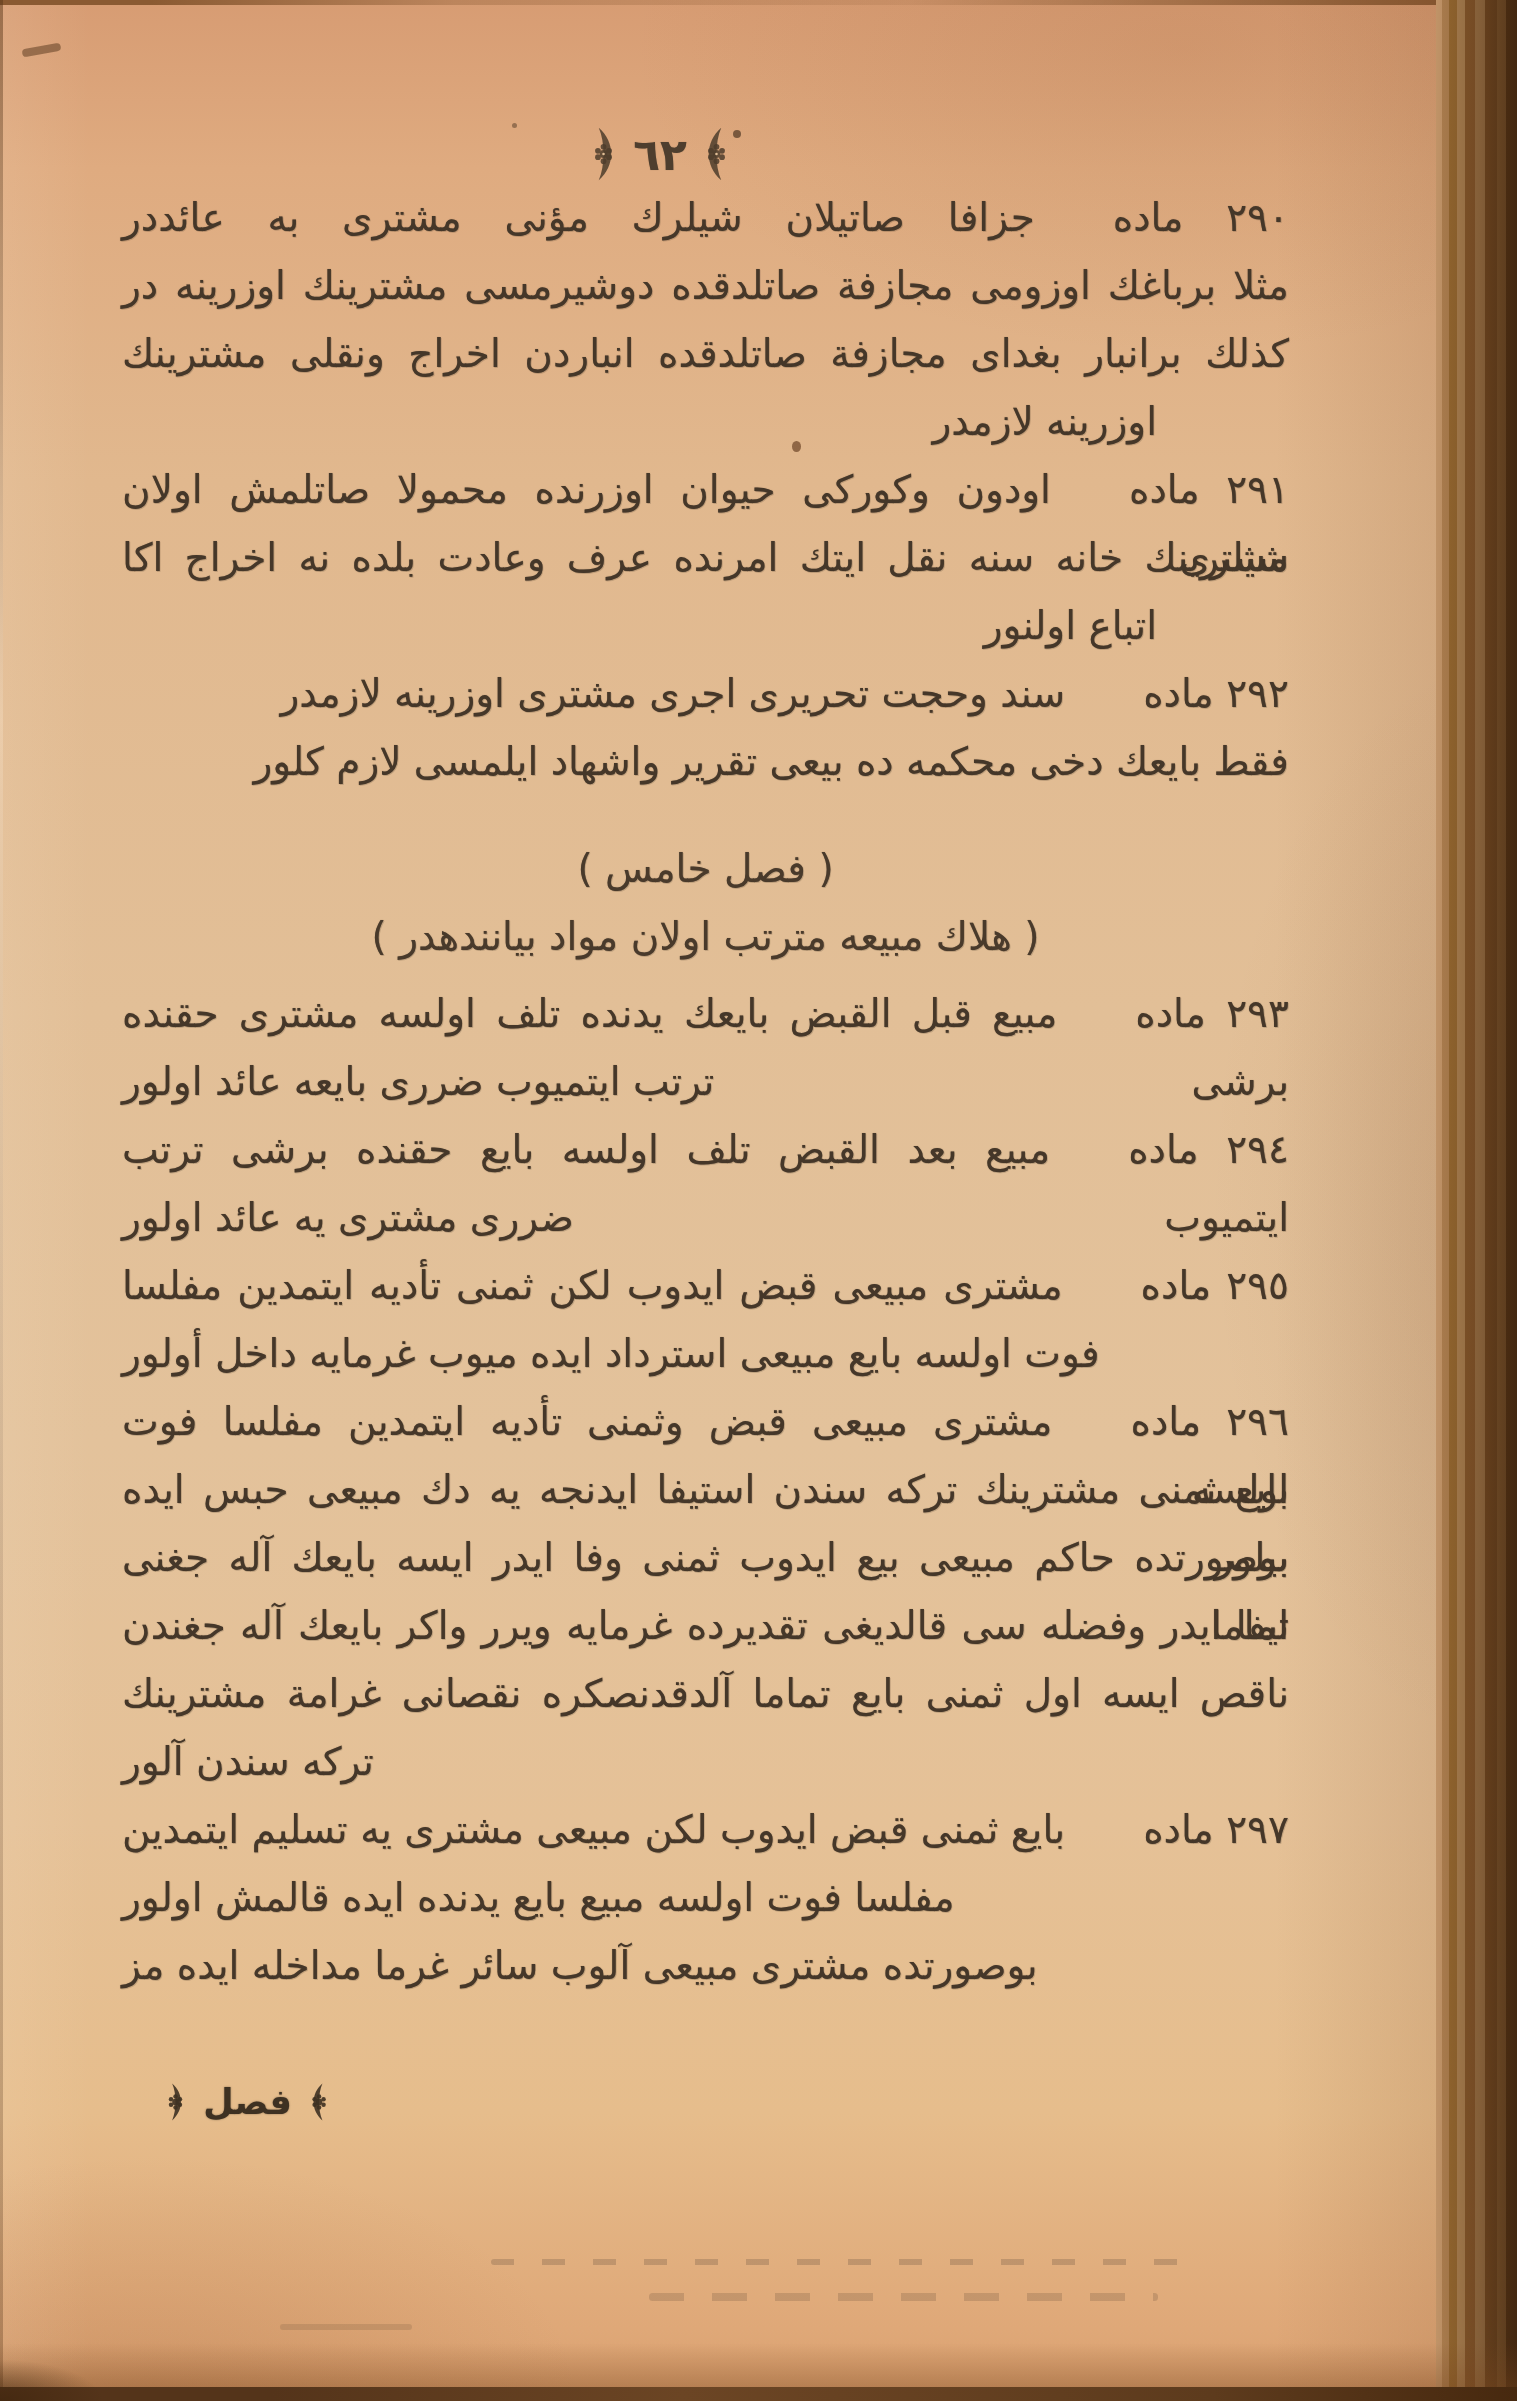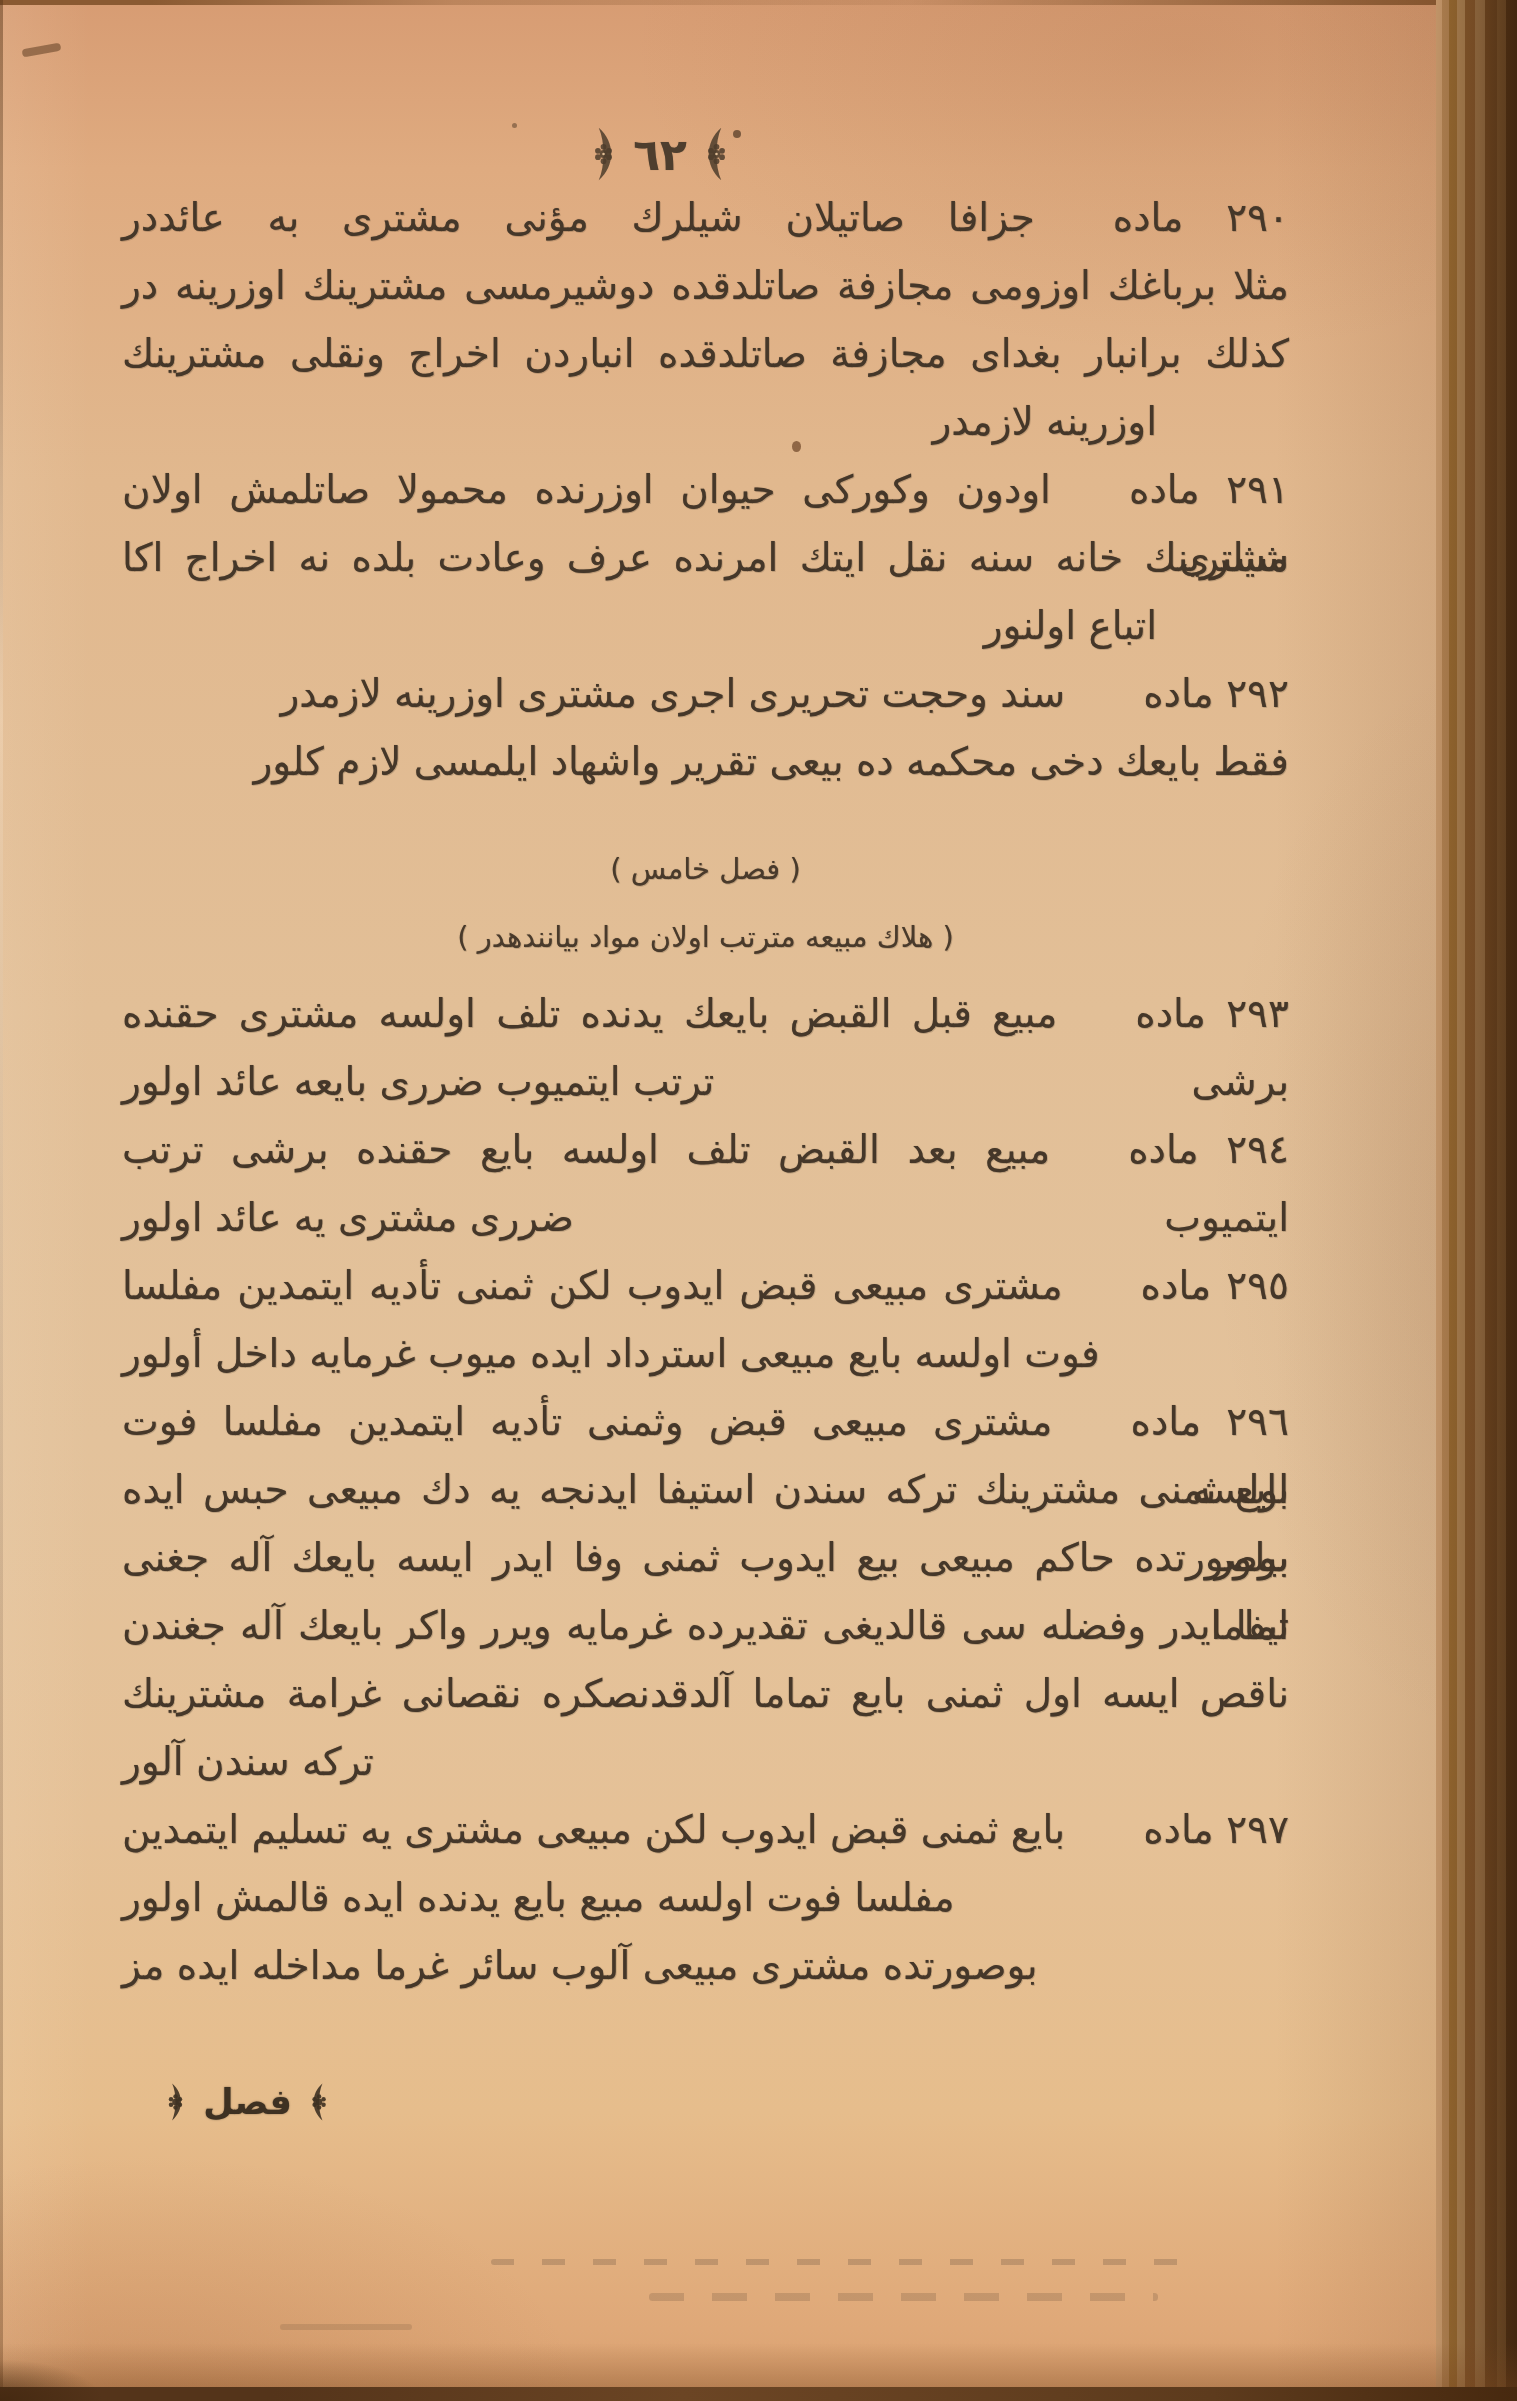--- a/index.html
+++ b/index.html
@@ -56,21 +56,21 @@
     direction:rtl;color:#453729;font-size:39px;line-height:68px;
     text-shadow:0 0 0.9px rgba(69,55,41,.55),0.9px 0.9px 0 rgba(69,55,41,.18);
   }
   .ln{height:68px;white-space:nowrap;}
   .ln.j{white-space:normal;text-align:justify;text-align-last:justify;}
   .ln.r{text-align:right;}
   .ln.c{text-align:left;}
   .ln.ind{padding-right:132px;}
   .sec-gap{height:39px;}
   .post-sec-gap{height:8.8px;}
-  .section-title,.section-subtitle{height:68px;text-align:center;font-size:29px;color:#493a2b;}
+  .section-title,.section-subtitle{height:68px;text-align:center;font-size:39px;color:#493a2b;}
   
   .catchword-box{
     position:absolute;top:2082px;left:139px;width:219px;
     display:flex;align-items:center;justify-content:center;gap:12.3px;
     direction:rtl;color:#3e3122;
   }
   .catchword{font-size:35px;font-weight:bold;text-shadow:0 0 1.8px rgba(50,38,25,.6);}
 </style>
 </head>
 <body>

